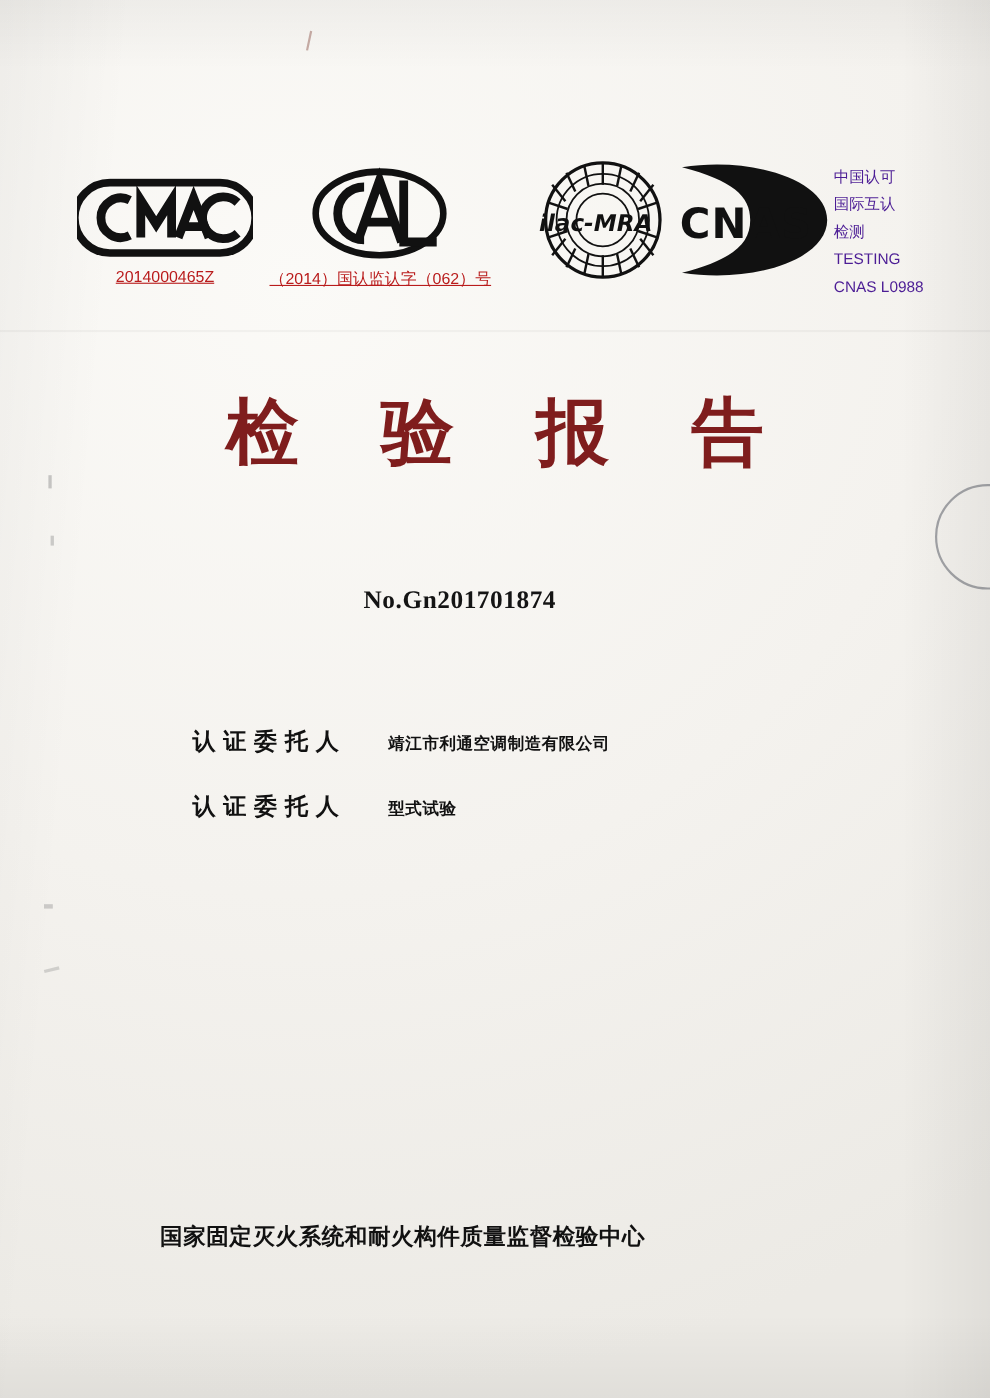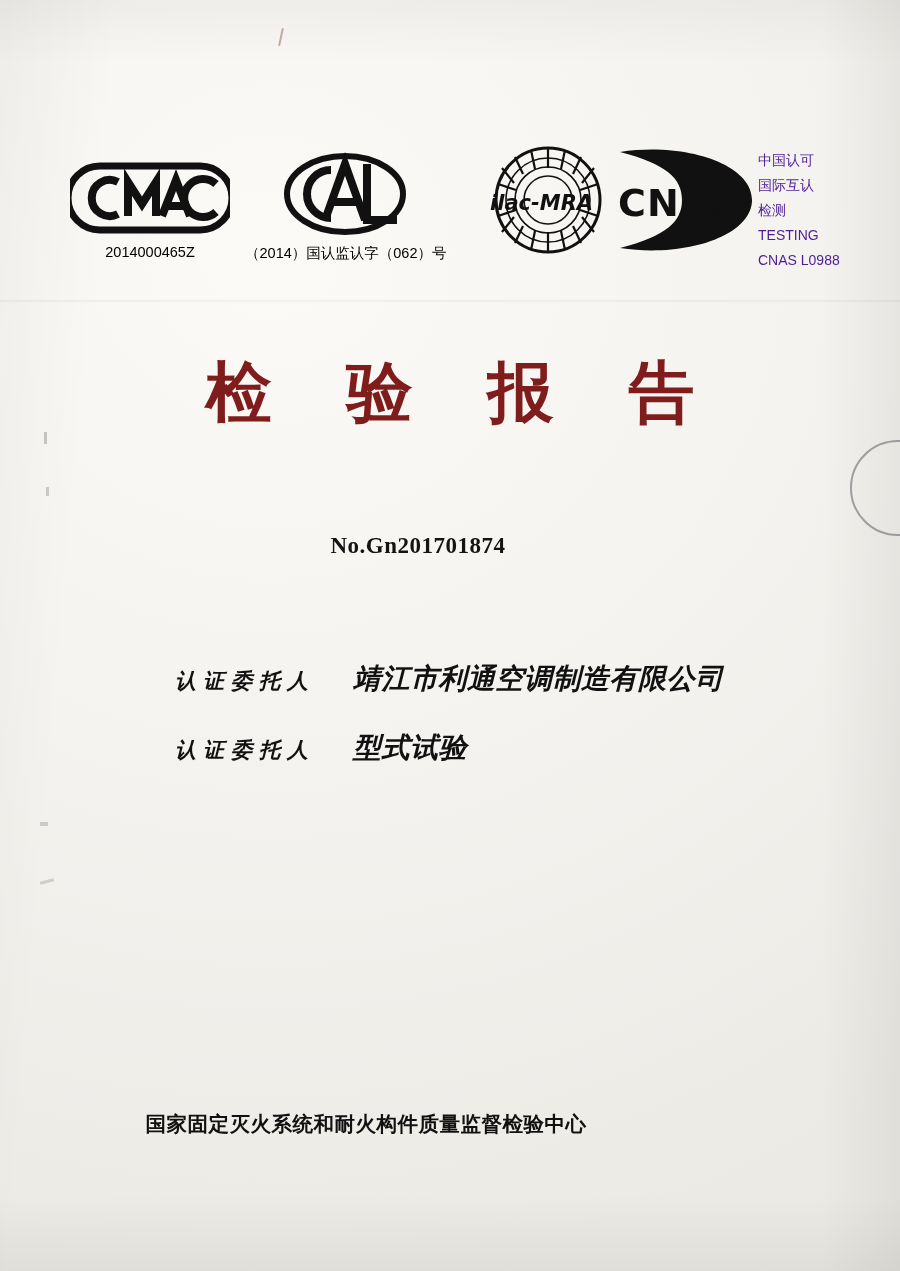--- a/index.html
+++ b/index.html
@@ -41,23 +41,24 @@
     width: 900px;
     height: 160px;
   }
   .mark {
     position: absolute;
     text-align: center;
   }
   .mark-caption {
     font-family: "Liberation Sans", sans-serif;
     font-size: 14.5px;
-    color: #000000;
+    color: #b91c1c;
     letter-spacing: 0px;
     white-space: nowrap;
+    text-decoration: underline;
   }
 
   
   #mark-cma { left: 70px; top: 22px; width: 160px; }
   #mark-cma .glyph { height: 72px; position: relative; }
   #mark-cma .cap { margin-top: 10px; }
 
   
   #mark-cal { left: 245px; top: 10px; width: 200px; }
   #mark-cal .glyph { height: 88px; position: relative; }
@@ -107,41 +108,40 @@
     letter-spacing: 0.5px;
     color: #141414;
   }
 
   
   .fields {
     position: absolute;
     top: 660px;
     left: 175px;
     width: 700px;
-    font-style: italic;
   }
   .field-row {
     display: flex;
     align-items: baseline;
     margin-bottom: 31px;
     white-space: nowrap;
   }
   .field-label {
     width: 178px;
     flex: 0 0 178px;
     font-family: "DejaVu Sans", sans-serif;
     font-weight: bold;
     font-size: 21px;
     letter-spacing: 7px;
     color: #111;
   }
   .field-value {
     font-family: "DejaVu Sans", sans-serif;
     font-weight: bold;
-    font-size: 28px;
+    font-size: 15px;
     letter-spacing: 0.5px;
     color: #111;
   }
 
   
   .footer {
     position: absolute;
     top: 1110px;
     left: 0;
     width: 732px;

